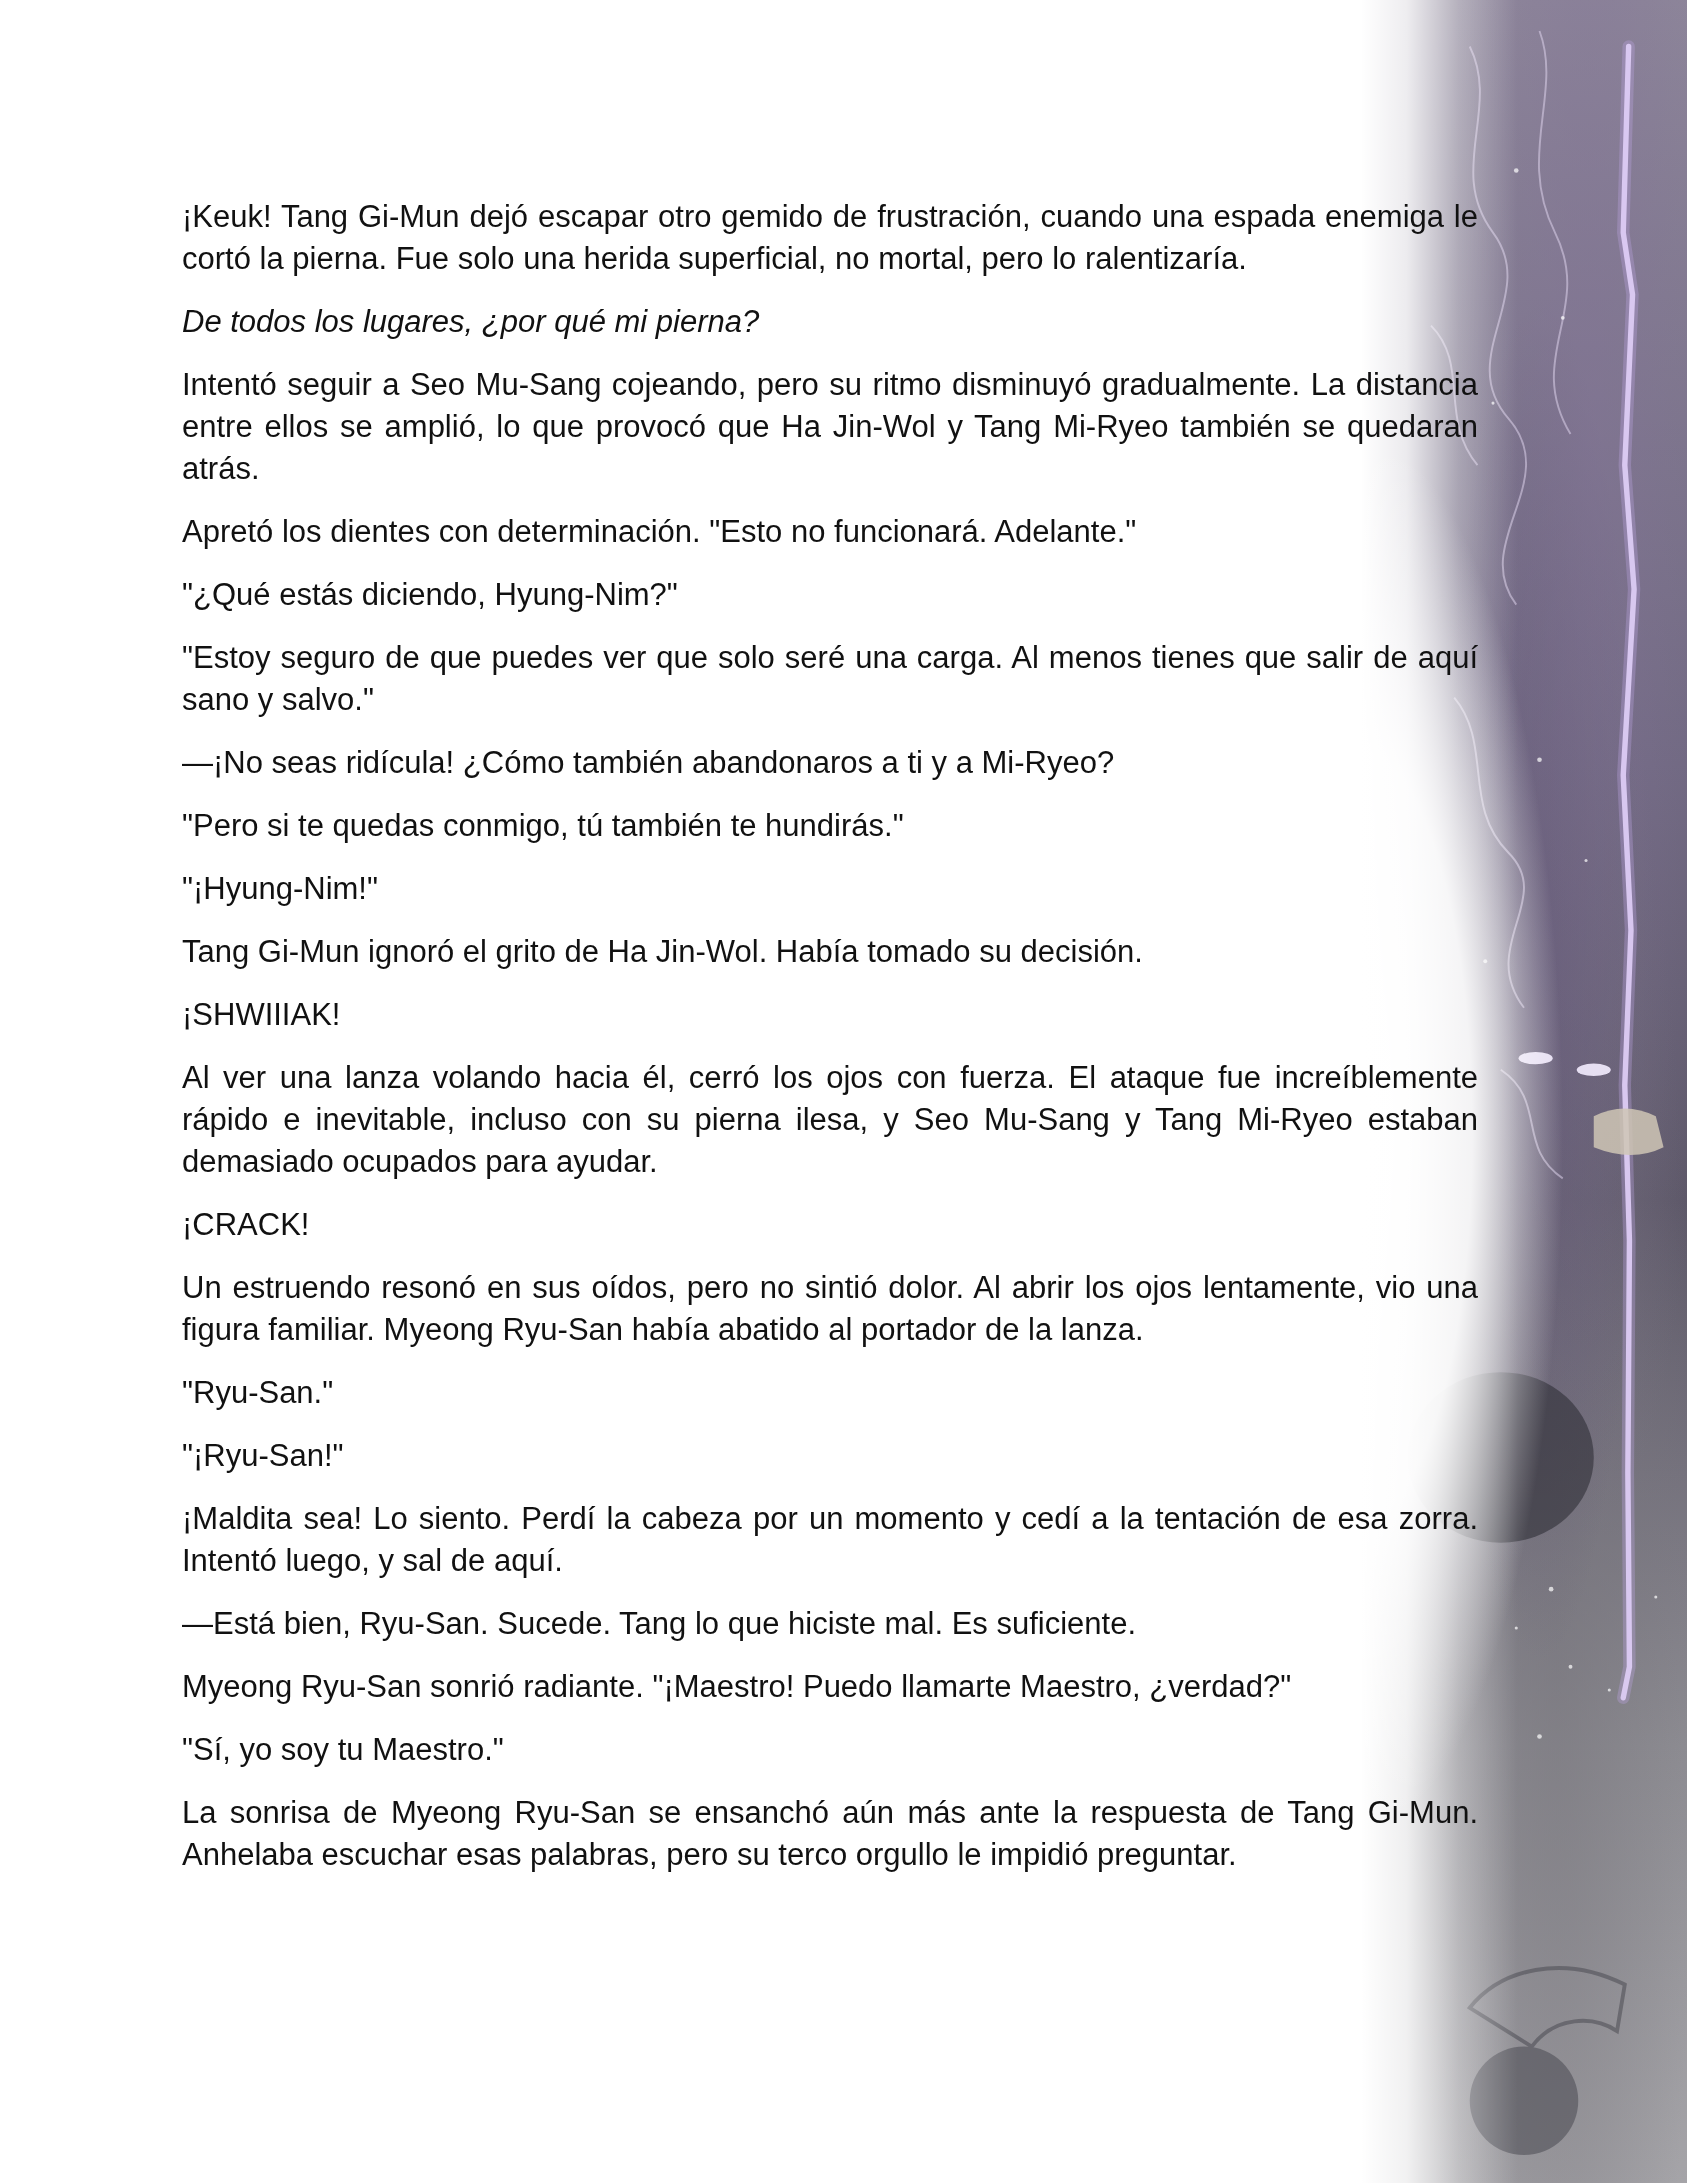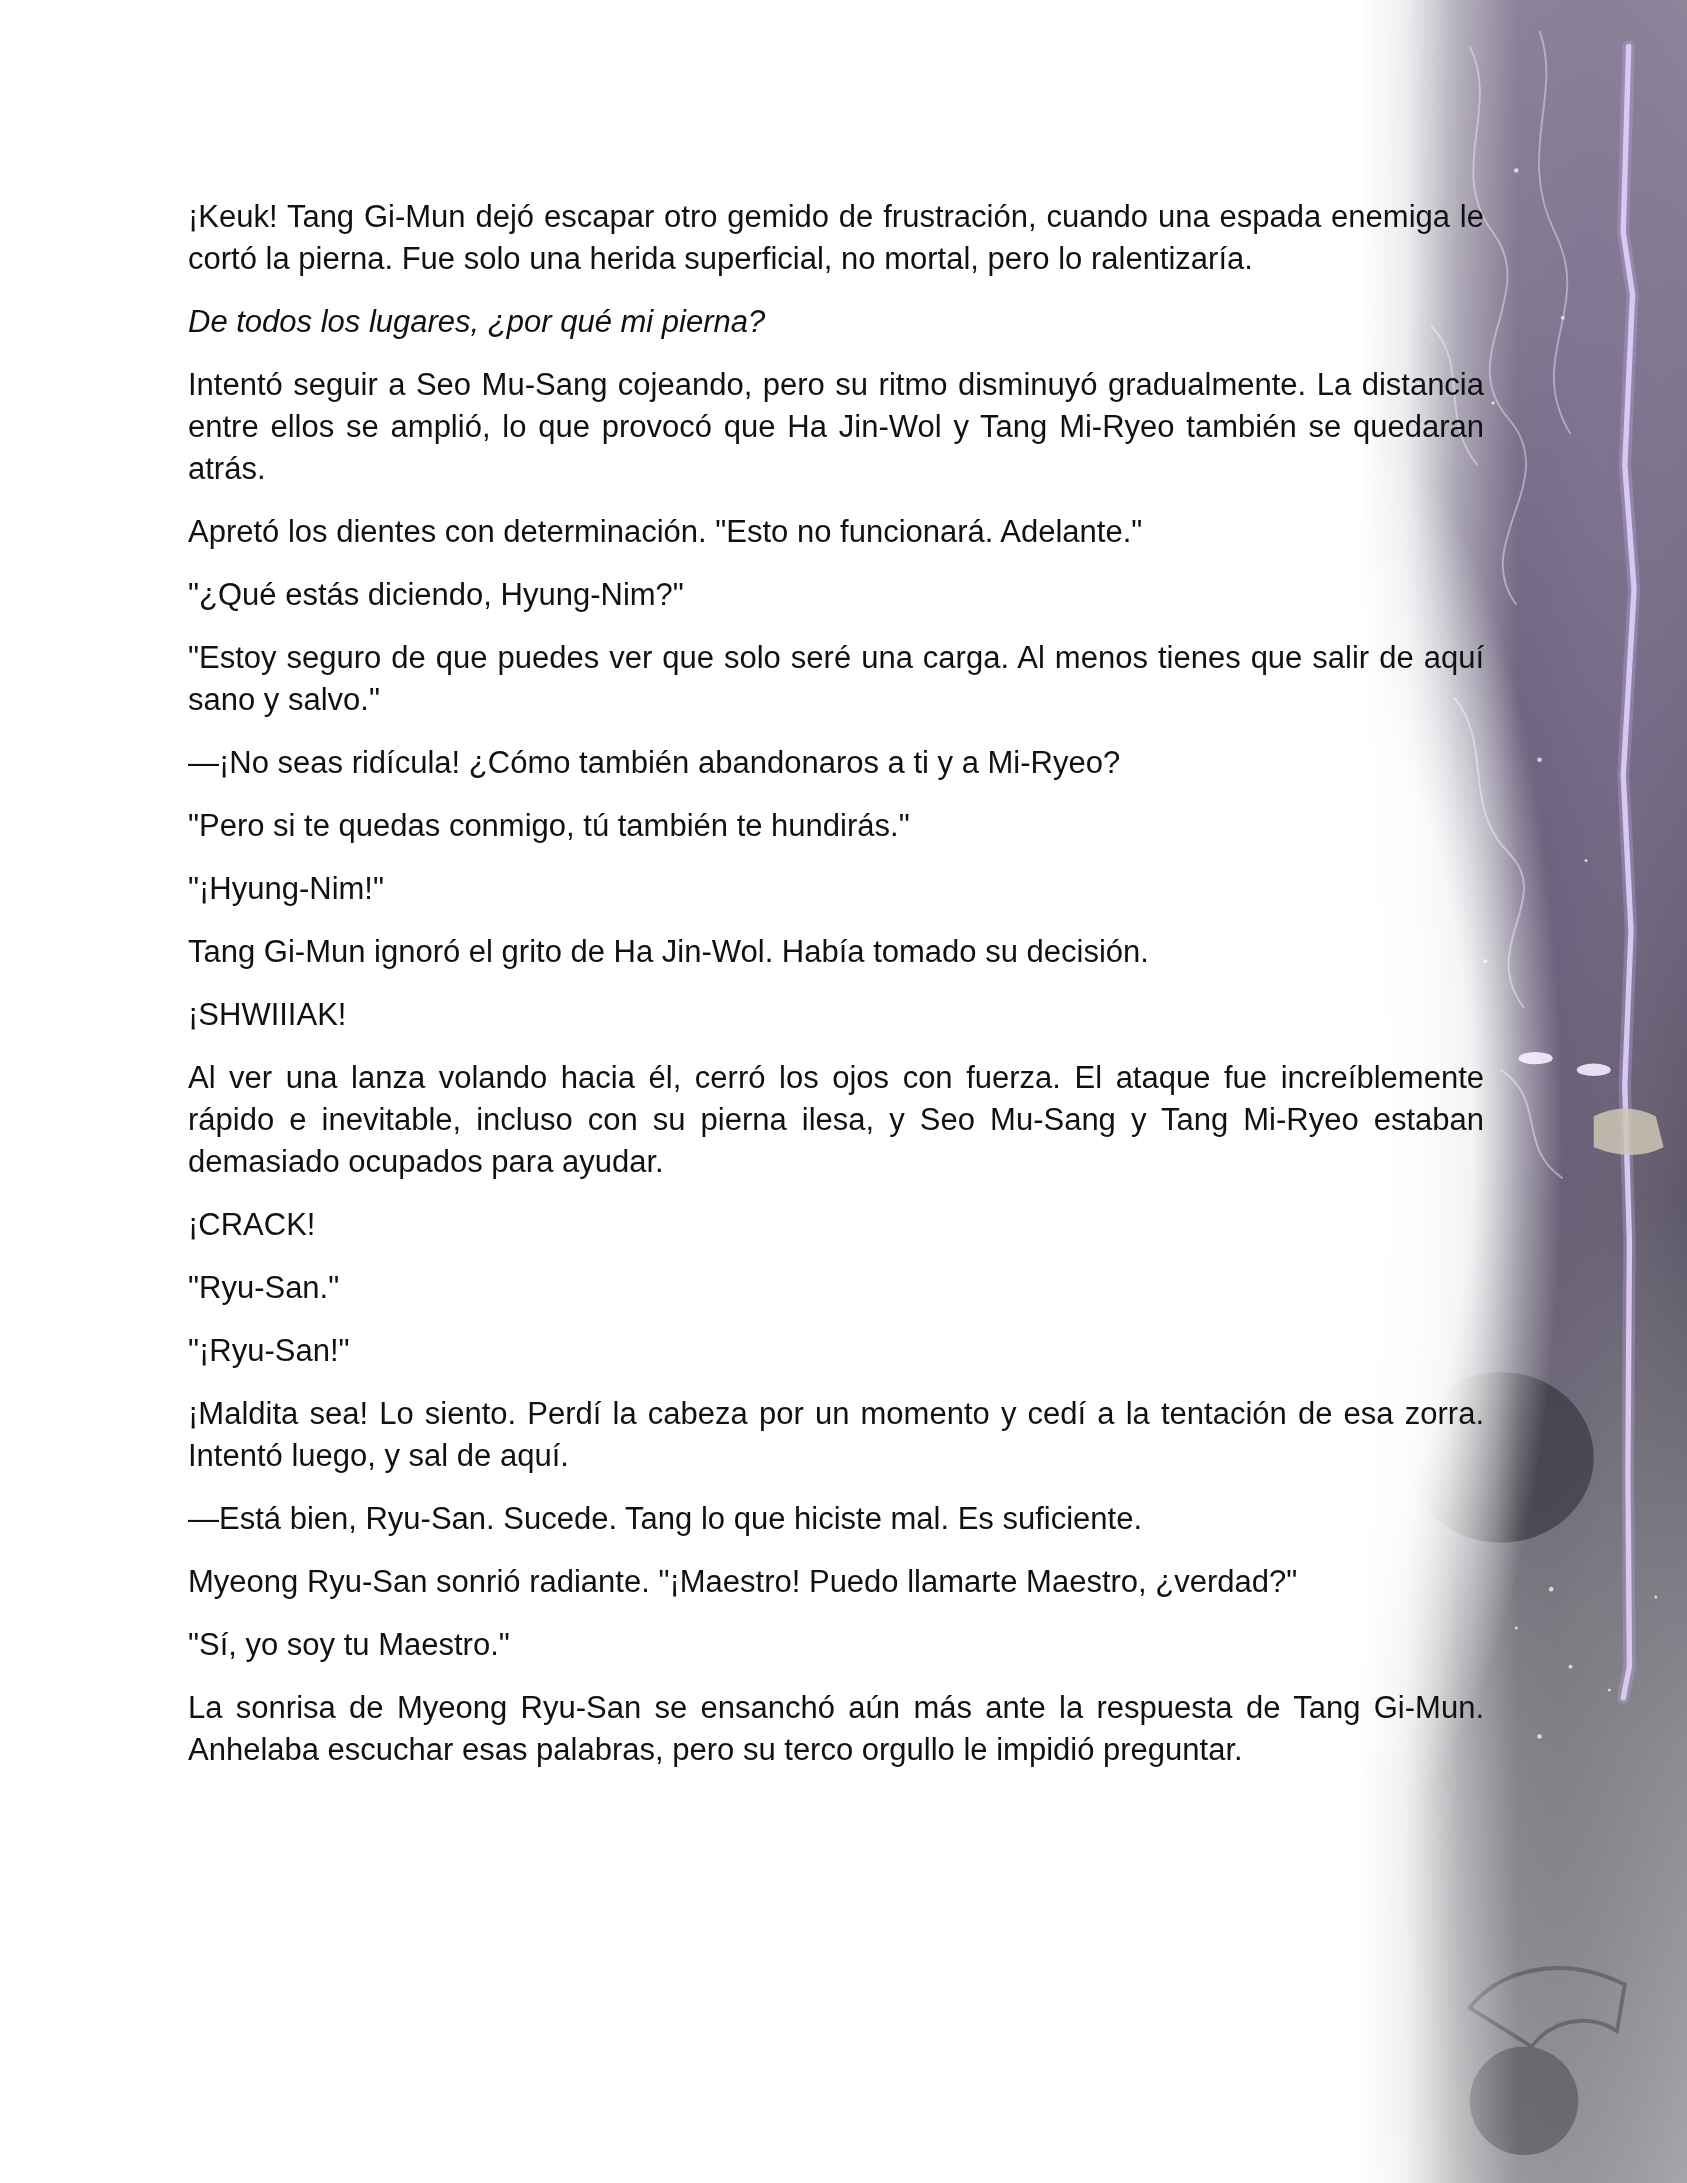--- a/index.html
+++ b/index.html
@@ -20,21 +20,21 @@
     position: absolute; top: 0; right: 0; width: 326px; height: 2183px;
     background: linear-gradient(90deg, #ffffff 0%, rgba(255,255,255,0.85) 14%, rgba(255,255,255,0.35) 30%, rgba(255,255,255,0) 48%);
   }
   .art-fade2 {
     position: absolute; top: 0; right: 0; width: 326px; height: 2183px;
     background:
       radial-gradient(ellipse 202px 698px at 0% 52%, rgba(255,255,255,1) 0%, rgba(255,255,255,0.9) 55%, rgba(255,255,255,0) 100%);
   }
   .art svg { position: absolute; top: 0; left: 0; }
   .page {
-    position: absolute; left: 188px; top: 196px; width: 1296px;
+    position: absolute; left: 182px; top: 196px; width: 1296px;
   }
   .para {
     margin: 0 0 21px 0;
     font-size: 31px; line-height: 42px; color: #111111;
     text-align: justify;
   }
   .para.italic { font-style: italic; margin-top: 16px; }
 </style>
 </head>
 <body>
@@ -91,20 +91,21 @@
   <p class="para">Apretó los dientes con determinación. "Esto no funcionará. Adelante."</p>
   <p class="para">"¿Qué estás diciendo, Hyung-Nim?"</p>
   <p class="para">"Estoy seguro de que puedes ver que solo seré una carga. Al menos tienes que salir de aquí sano y salvo."</p>
   <p class="para">—¡No seas ridícula! ¿Cómo también abandonaros a ti y a Mi-Ryeo?</p>
   <p class="para">"Pero si te quedas conmigo, tú también te hundirás."</p>
   <p class="para">"¡Hyung-Nim!"</p>
   <p class="para">Tang Gi-Mun ignoró el grito de Ha Jin-Wol. Había tomado su decisión.</p>
   <p class="para">¡SHWIIIAK!</p>
   <p class="para">Al ver una lanza volando hacia él, cerró los ojos con fuerza. El ataque fue increíblemente rápido e inevitable, incluso con su pierna ilesa, y Seo Mu-Sang y Tang Mi-Ryeo estaban demasiado ocupados para ayudar.</p>
   <p class="para">¡CRACK!</p>
+  <p class="para">Un estruendo resonó en sus oídos, pero no sintió dolor. Al abrir los ojos lentamente, vio una figura familiar. Myeong Ryu-San había abatido al portador de la lanza.</p>
   <p class="para">"Ryu-San."</p>
   <p class="para">"¡Ryu-San!"</p>
   <p class="para">¡Maldita sea! Lo siento. Perdí la cabeza por un momento y cedí a la tentación de esa zorra. Intentó luego, y sal de aquí.</p>
   <p class="para">—Está bien, Ryu-San. Sucede. Tang lo que hiciste mal. Es suficiente.</p>
   <p class="para">Myeong Ryu-San sonrió radiante. "¡Maestro! Puedo llamarte Maestro, ¿verdad?"</p>
   <p class="para">"Sí, yo soy tu Maestro."</p>
   <p class="para">La sonrisa de Myeong Ryu-San se ensanchó aún más ante la respuesta de Tang Gi-Mun. Anhelaba escuchar esas palabras, pero su terco orgullo le impidió preguntar.</p>
 </main>
 
 

